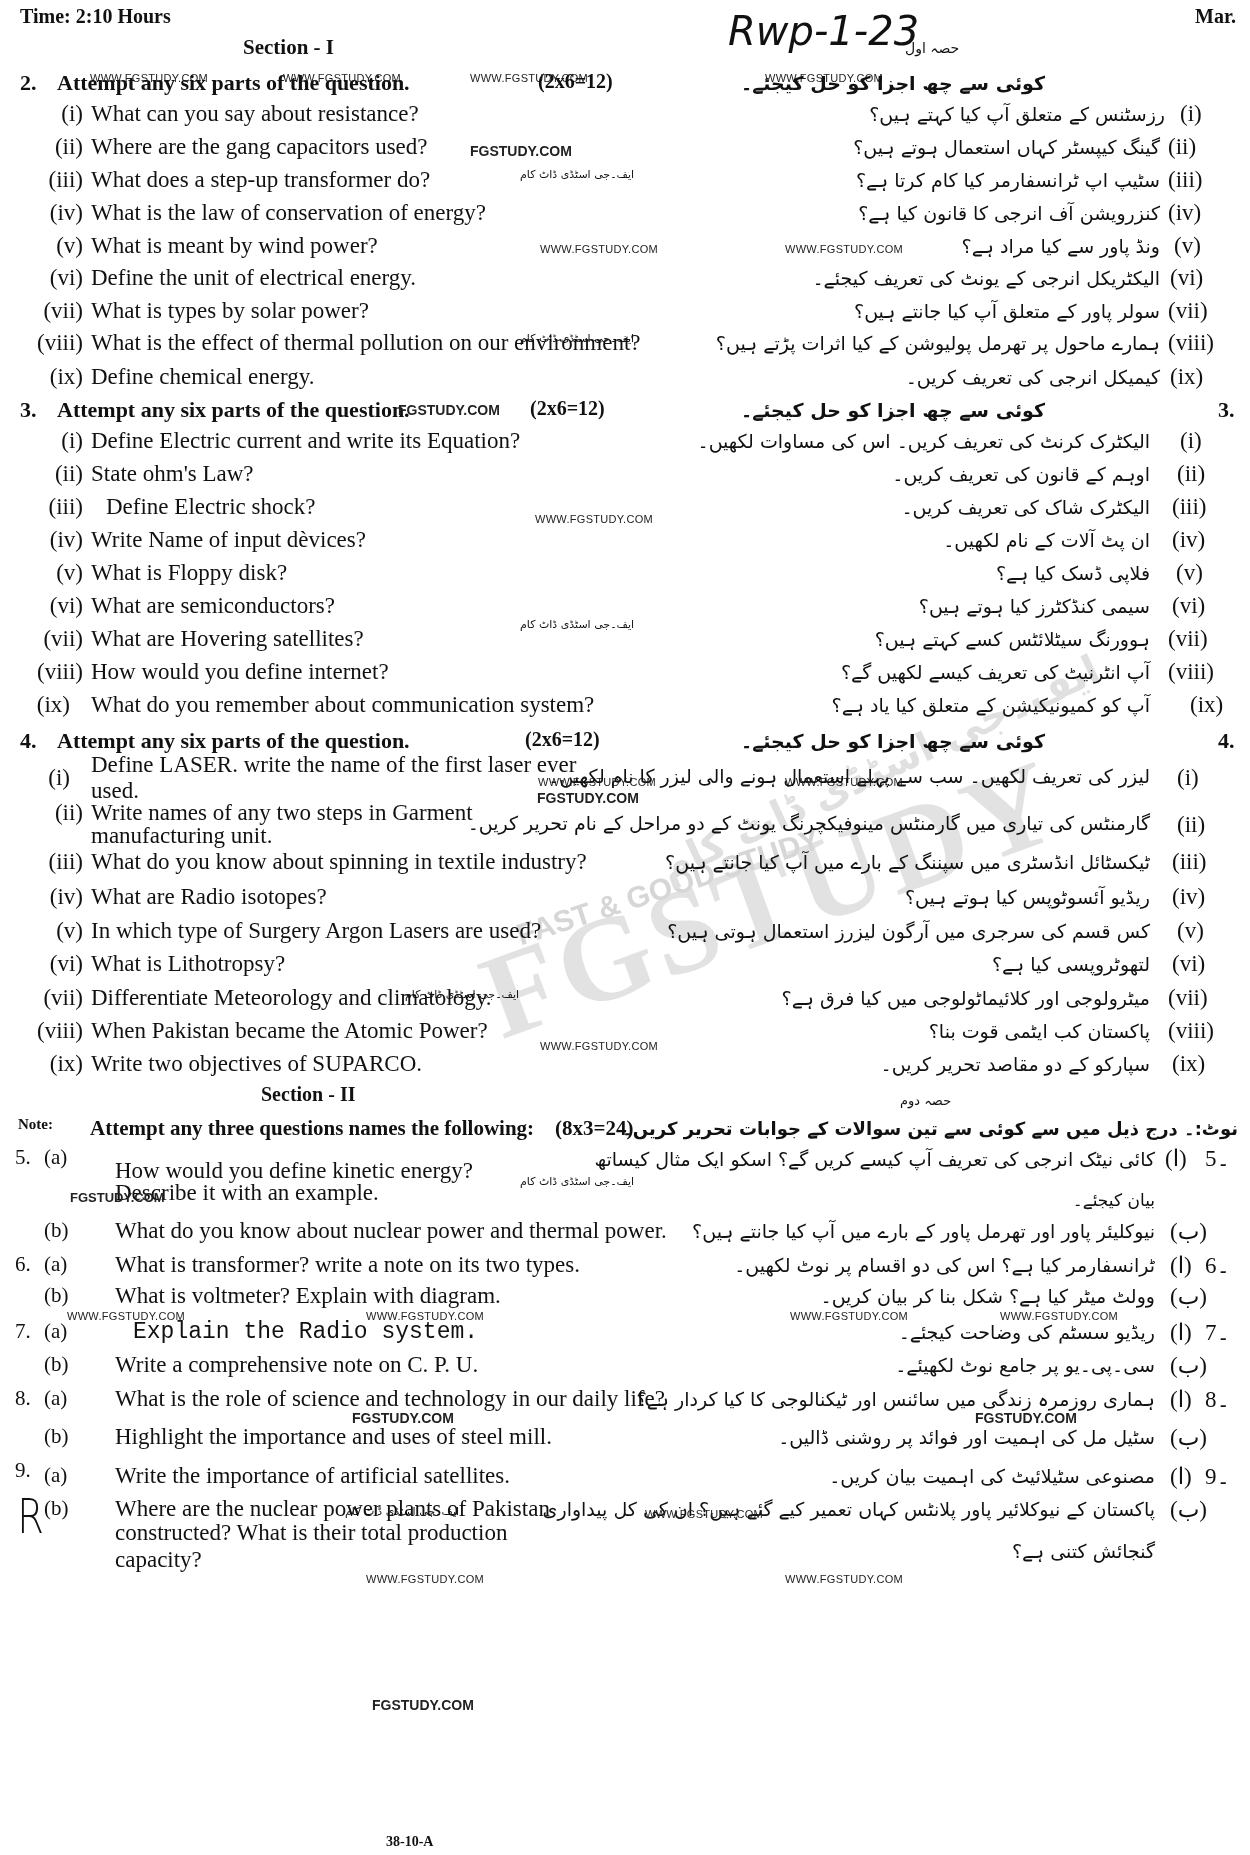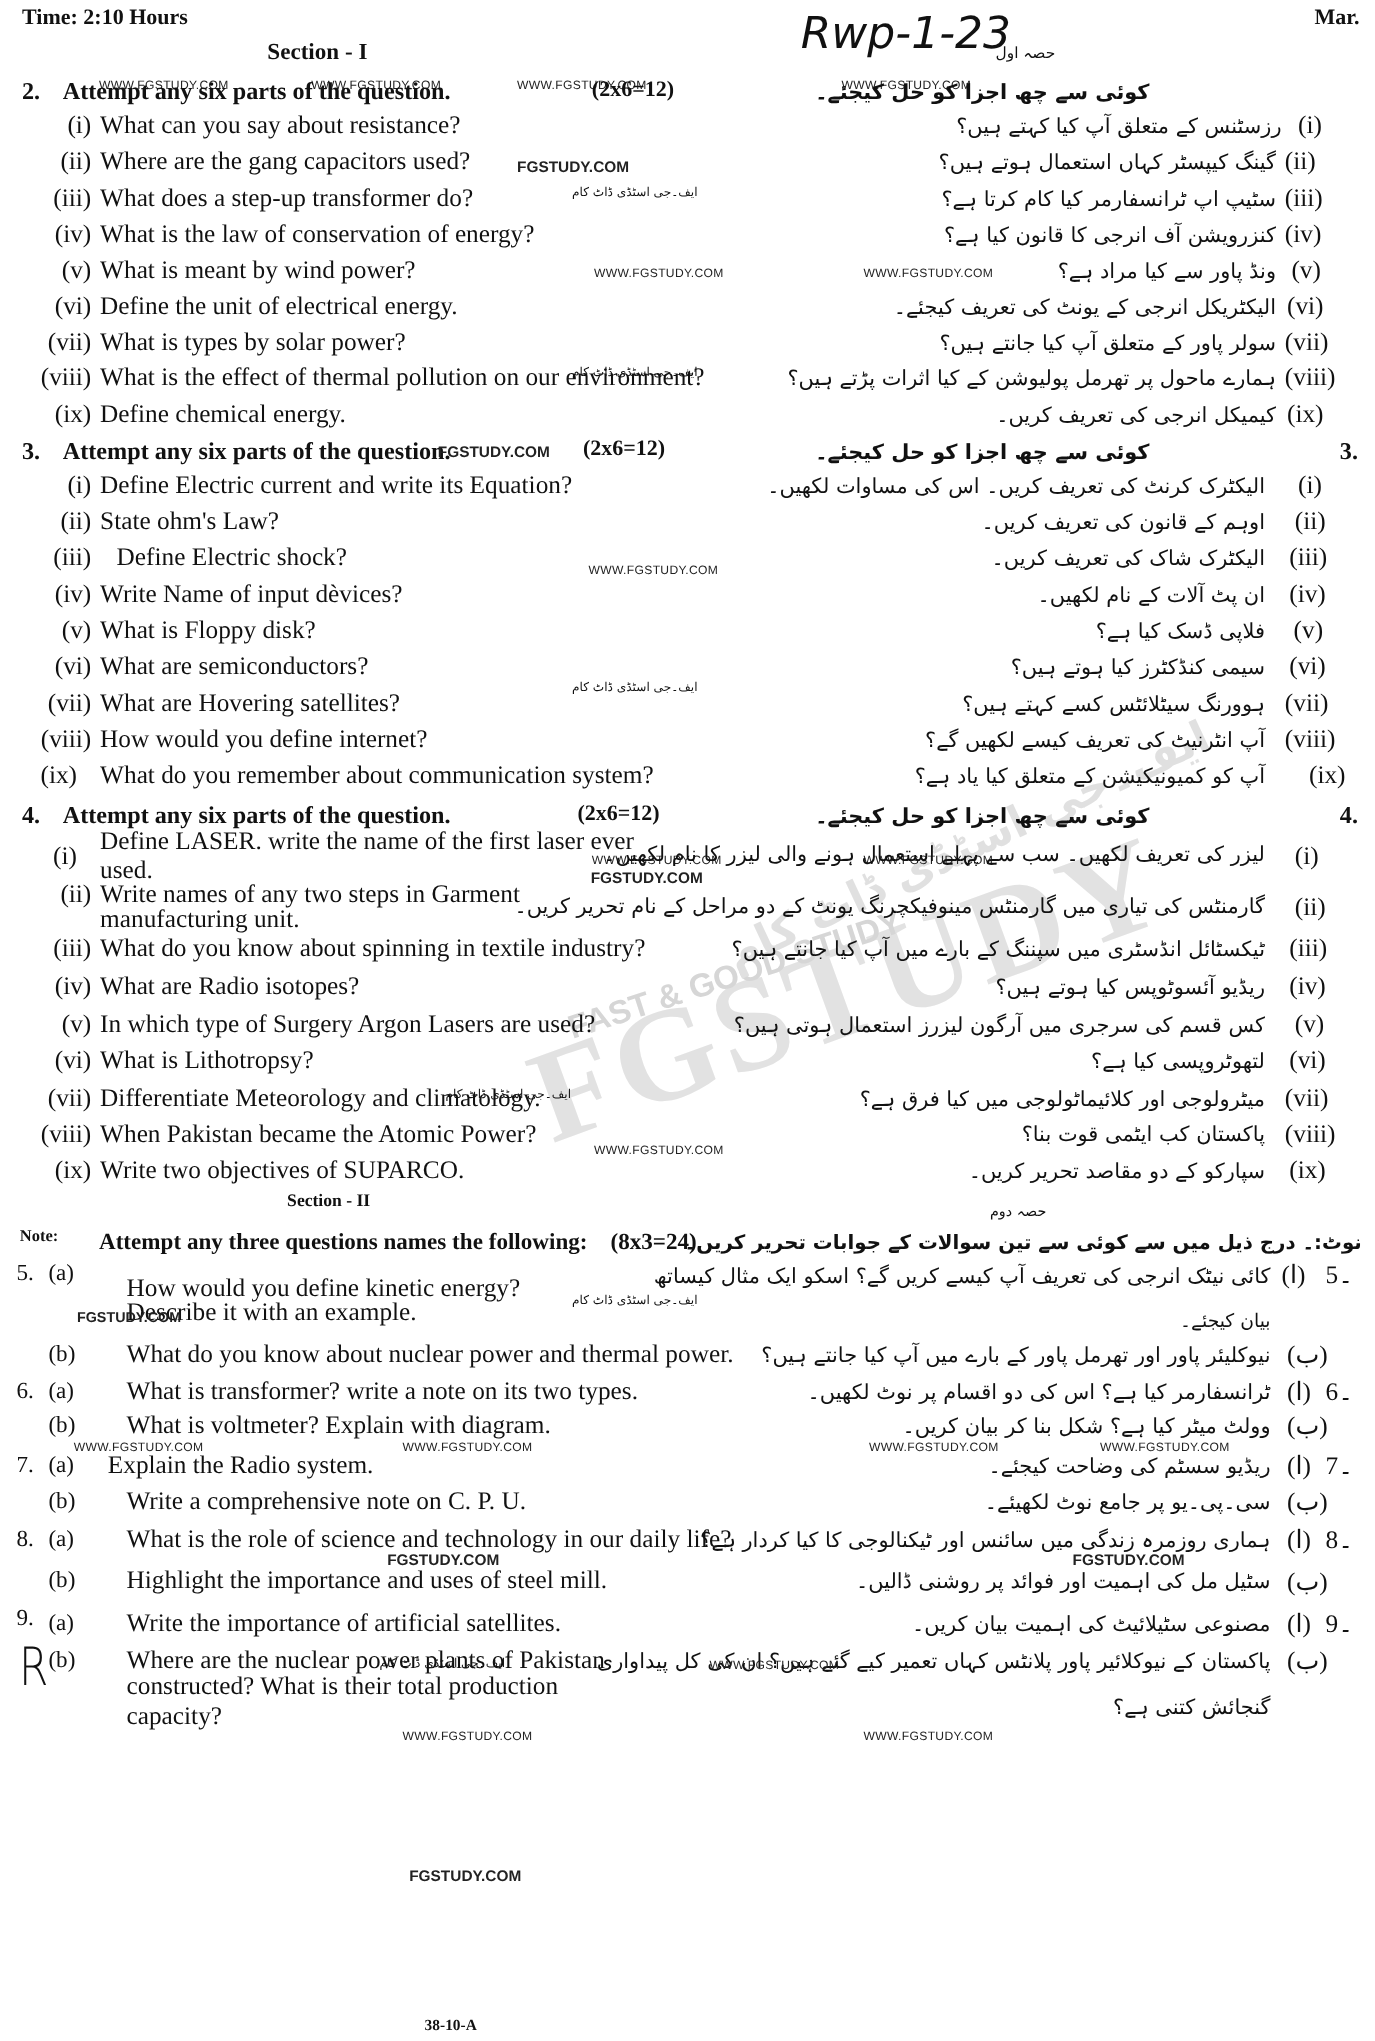--- a/index.html
+++ b/index.html
@@ -210,21 +210,21 @@
   <div class="abs en" style="left:91px; top:1018px;text-align:right;">When Pakistan became the Atomic Power?</div>
   <div class="abs ur" style="right:100px; top:1020px;">پاکستان کب ایٹمی قوت بنا؟</div>
   <div class="abs en" style="left:1168px; top:1018px;">(viii)</div>
 
   <div class="abs en num" style="left:23px; top:1051px;">(ix)</div>
   <div class="abs en" style="left:91px; top:1051px;">Write two objectives of SUPARCO.</div>
   <div class="abs ur" style="right:100px; top:1053px;">سپارکو کے دو مقاصد تحریر کریں۔</div>
   <div class="abs en" style="left:1172px; top:1051px;">(ix)</div>
 </div>
 
-<div class="abs bold" style="left:261px; top:1282px; top:1083px; font-size:16px;">Section - II</div>
+<div class="abs bold" style="left:261px; top:1282px; top:1083px; font-size:20px;">Section - II</div>
 <div class="abs ur" style="left:900px; top:1093px; font-size:13px;">حصہ دوم</div>
 
 <div>
   <div class="abs bold en" style="left:18px; top:1116px; font-size:15px;">Note:</div>
   <div class="abs bold en" style="left:90px; top:1116px; font-size:21px;">Attempt any three questions names the following:</div>
   <div class="abs bold en" style="left:555px; top:1116px; font-size:21px;">(8x3=24)</div>
   <div class="abs ur bold" style="right:12px; top:1118px; font-size:18px;">نوٹ:۔ درج ذیل میں سے کوئی سے تین سوالات کے جوابات تحریر کریں۔</div>
 </div>
 
 <div>
@@ -254,21 +254,21 @@
 
   <div class="abs en" style="left:44px; top:1283px; font-size:21px;">(b)</div>
   <div class="abs en" style="left:115px; top:1283px;">What is voltmeter? Explain with diagram.</div>
   <div class="abs ur" style="right:95px; top:1285px;">وولٹ میٹر کیا ہے؟ شکل بنا کر بیان کریں۔</div>
   <div class="abs en" style="left:1170px; top:1283px;">(ب)</div>
 </div>
 
 <div>
   <div class="abs en" style="left:15px; top:1319px; font-size:21px;">7.</div>
   <div class="abs en" style="left:44px; top:1319px; font-size:21px;">(a)</div>
-  <div class="abs en" style="left:98px; top:1319px;">Explain the Radio system.</div>
+  <div class="abs en" style="left:133px; top:1319px;font-family:Liberation Mono, monospace;">Explain the Radio system.</div>
   <div class="abs ur" style="right:95px; top:1321px;">ریڈیو سسٹم کی وضاحت کیجئے۔</div>
   <div class="abs en" style="left:1170px; top:1319px;">(ا)</div>
   <div class="abs en" style="left:1205px; top:1319px;">7۔</div>
 
   <div class="abs en" style="left:44px; top:1352px; font-size:21px;">(b)</div>
   <div class="abs en" style="left:115px; top:1352px;">Write a comprehensive note on C. P. U.</div>
   <div class="abs ur" style="right:95px; top:1354px;">سی۔پی۔یو پر جامع نوٹ لکھیئے۔</div>
   <div class="abs en" style="left:1170px; top:1352px;">(ب)</div>
 </div>
 

